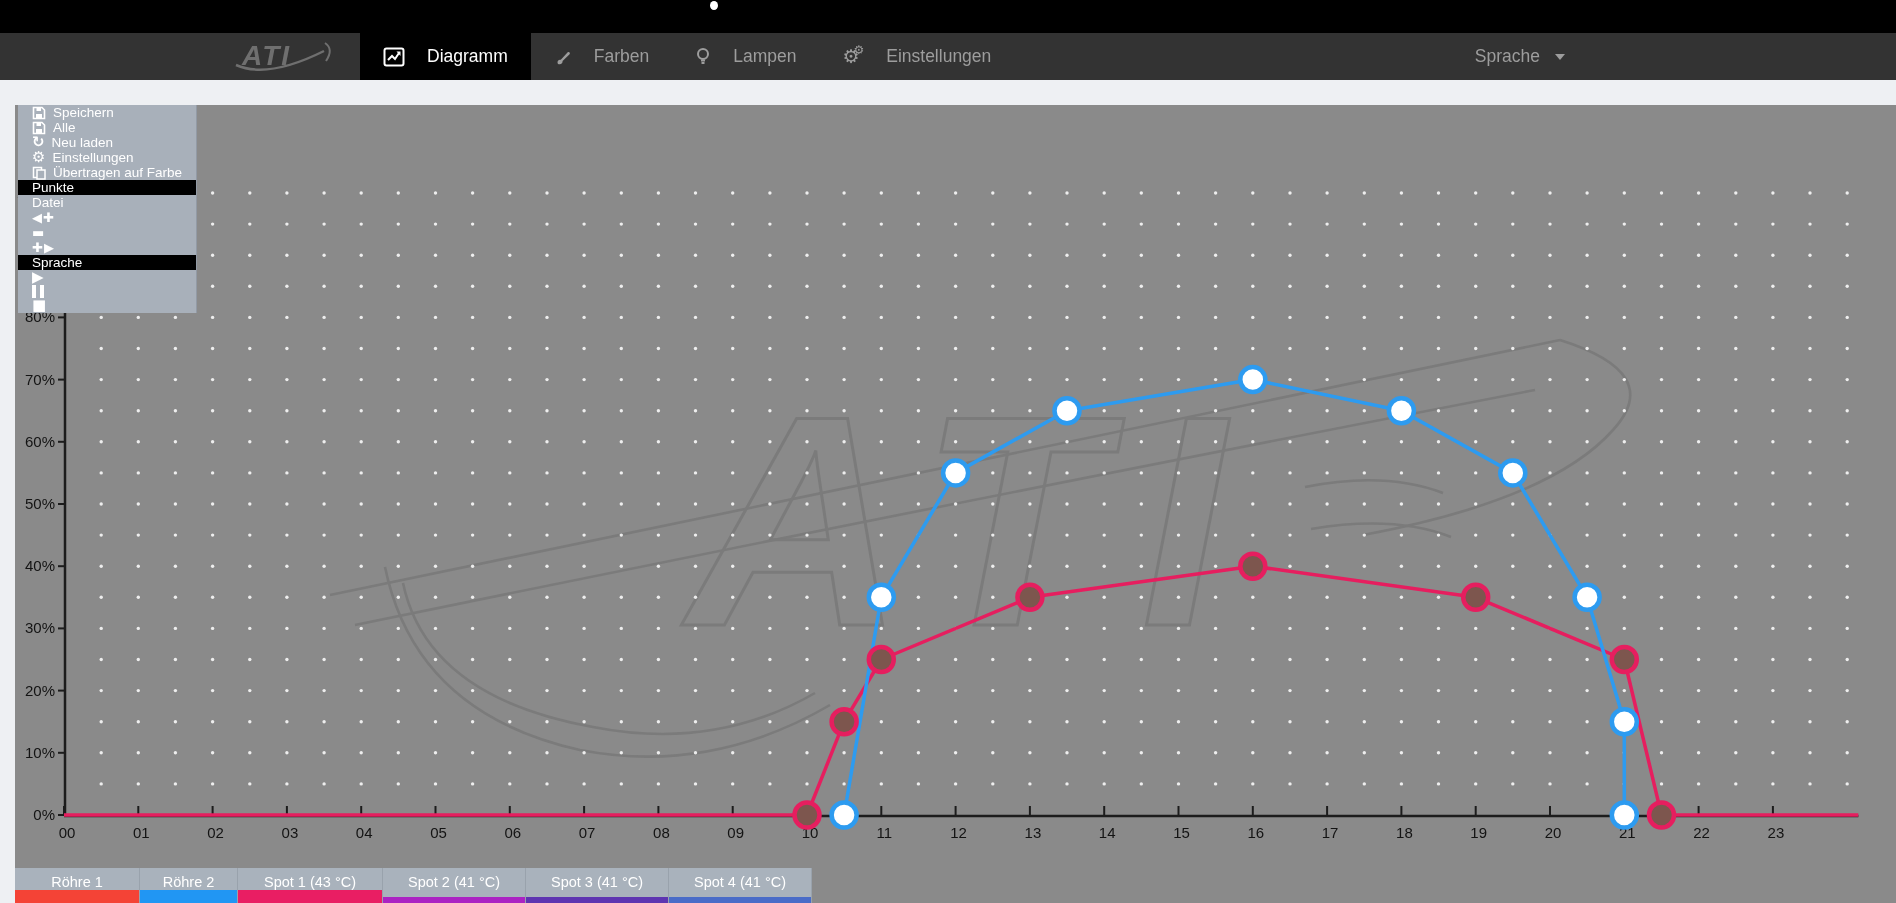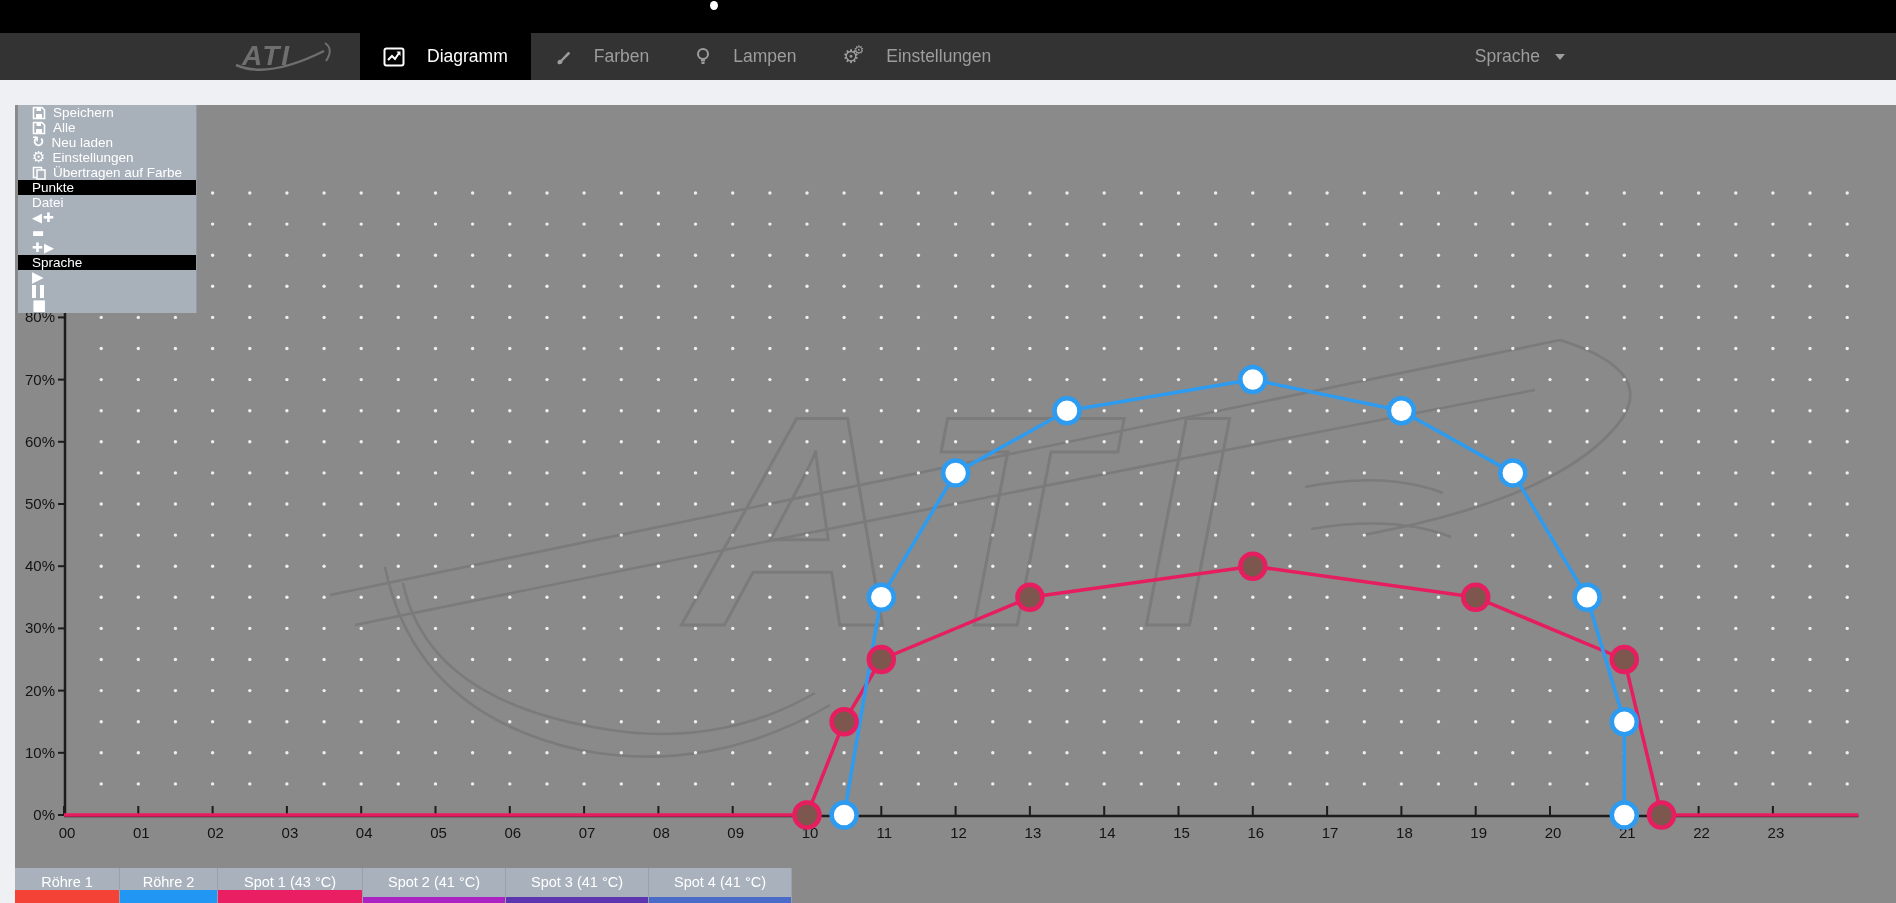--- a/index.html
+++ b/index.html
@@ -42,21 +42,21 @@
   #chart{position:absolute;left:0;top:0;width:1881px;height:798px;}
   #chart text{font-family:"Liberation Sans",sans-serif;}
   .axlab{font-size:15px;fill:#141414;}
   
   .channel-tabs{position:absolute;left:0;bottom:0;height:35px;display:flex;z-index:5;}
   .ctab{position:relative;background:#a9b2bc;border-right:1px solid #99a2ac;color:#fff;
         font-size:14.5px;display:flex;align-items:center;justify-content:center;
         padding-bottom:8px;box-sizing:border-box;cursor:pointer;}
   .ctab .bar{position:absolute;left:0;right:0;bottom:0;height:6px;}
   .ctab.active .bar{height:13px;}
-  .cw1{width:105px}.cw2{width:98px}.cw3{width:145px}.cw4{width:143px}.cw5{width:143px}.cw6{width:143px}
+  .cw1{width:125px}.cw2{width:98px}.cw3{width:145px}.cw4{width:143px}.cw5{width:143px}.cw6{width:143px}
 </style>
 </head>
 <body>
 
 <div class="topstrip">
   <div class="topdot"></div>
 </div>
 
 <header class="nav">
   <div class="logo">

